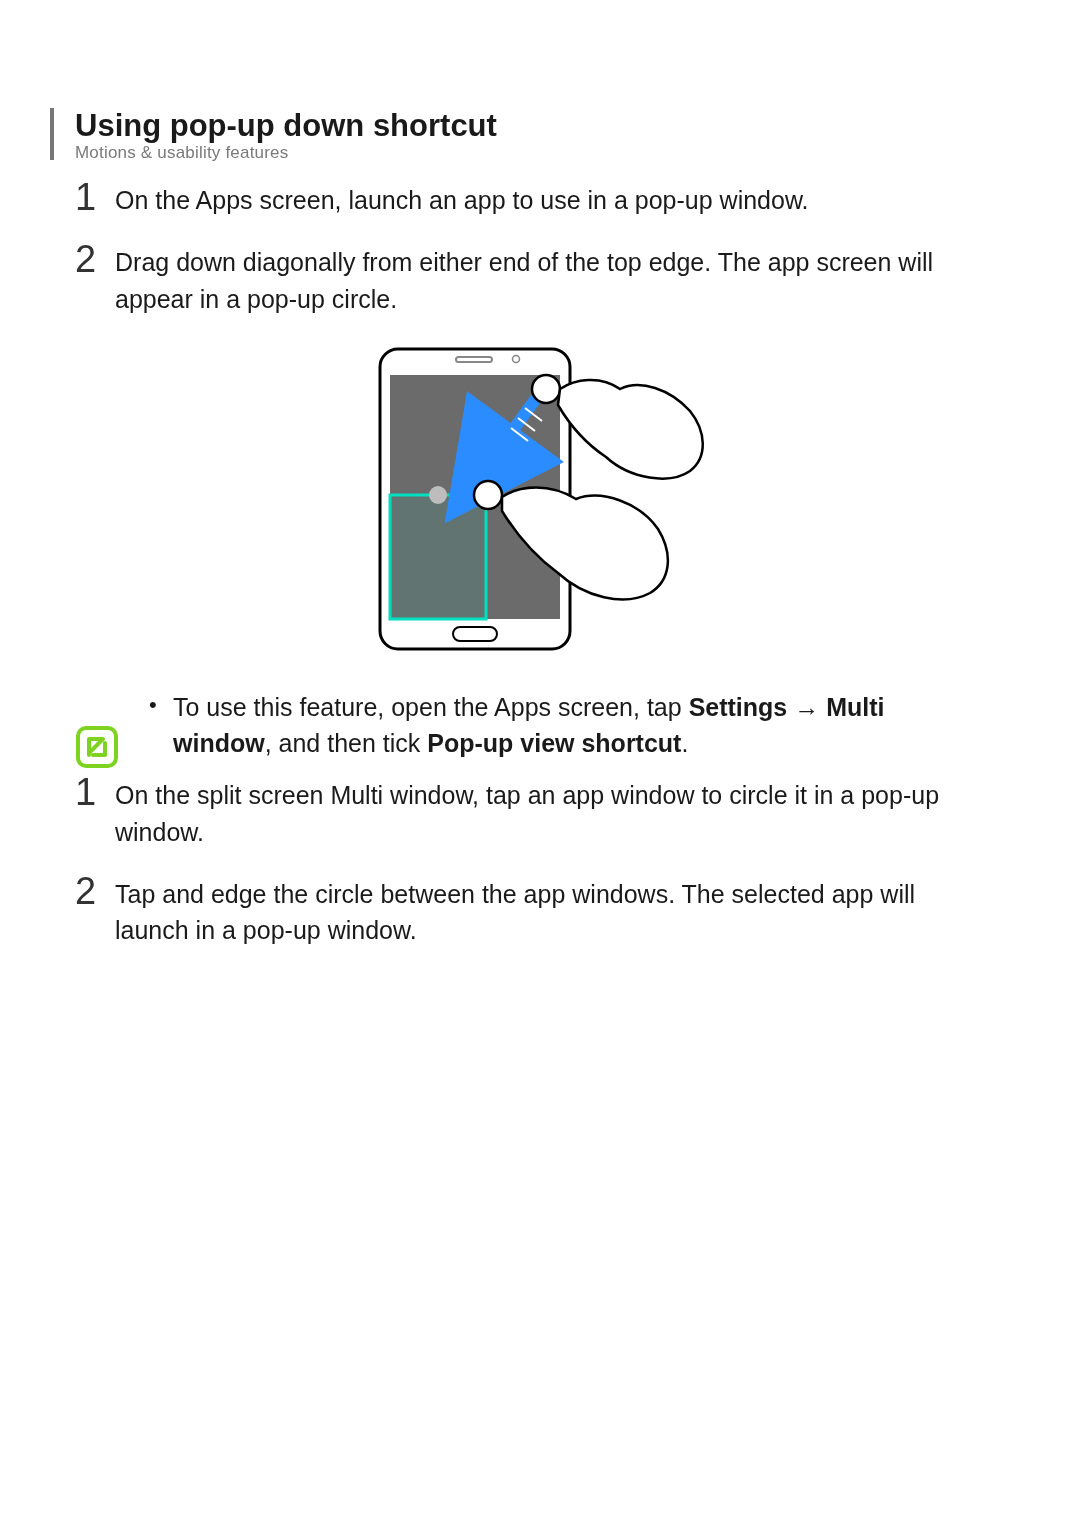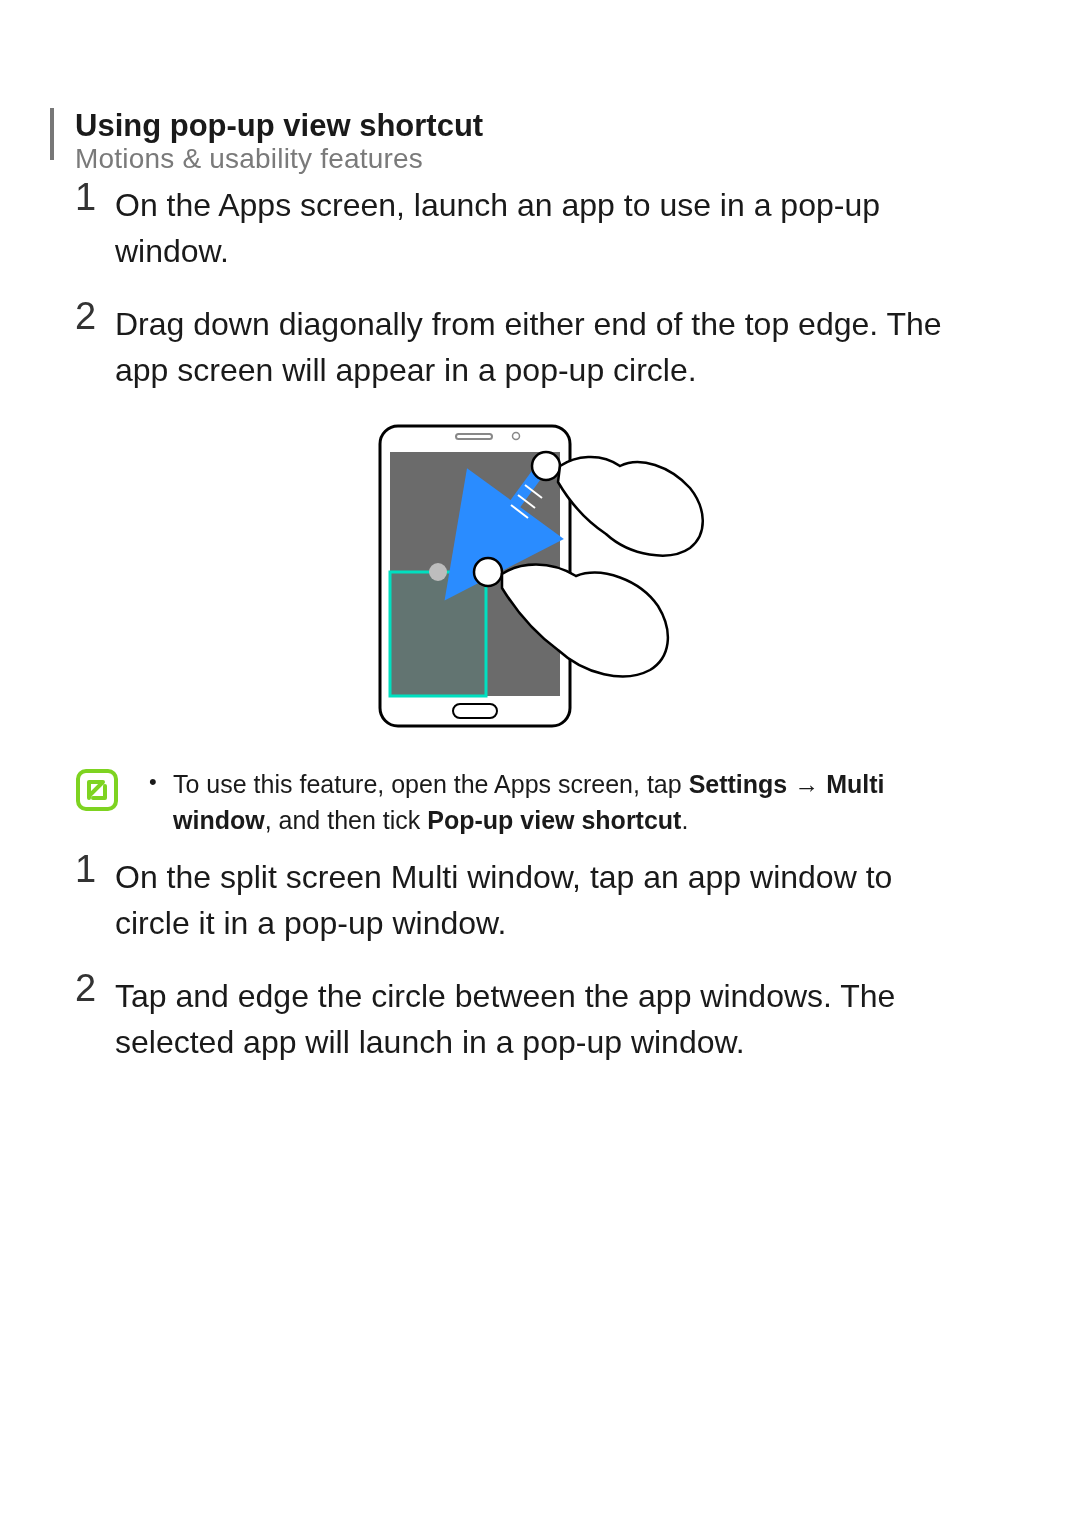--- a/index.html
+++ b/index.html
@@ -1,41 +1,41 @@
 <!DOCTYPE html>
 <html><head>
 <meta charset="utf-8">
 <style>
   * { margin: 0; padding: 0; box-sizing: border-box; }
   html, body { width: 1080px; height: 1527px; background: #fff; font-family: "Helvetica Neue", Arial, sans-serif; color: #1a1a1a; }
   .page { position: relative; width: 1080px; height: 1527px; padding: 0 75px; }
   .header-rule { position: absolute; left: 50px; top: 0; width: 4px; height: 52px; background: #777; }
-  .header-text { position: absolute; left: 75px; top: 35px; font-size: 28px; color: #7a7a7a; letter-spacing: 0.2px; }
+  .header-text { position: absolute; left: 75px; top: 35px; font-size: 17px; color: #7a7a7a; letter-spacing: 0.2px; }
   .section-title { font-size: 31px; font-weight: 700; margin-top: 108px; margin-bottom: 38px; }
   .section-title.second { margin-top: 54px; margin-bottom: 36px; }
   .step { display: flex; align-items: flex-start; margin-bottom: 26px; }
   .step-num { font-size: 38px; font-weight: 400; color: #333; width: 36px; flex-shrink: 0; line-height: 1; margin-top: -4px; }
-  .step-text { font-size: 32px; line-height: 1.45; margin-left: 4px; max-width: 860px; }
+  .step-text { font-size: 25px; line-height: 1.45; margin-left: 4px; max-width: 860px; }
   .figure-wrap { width: 100%; display: flex; justify-content: center; margin: 28px 0 34px 0; }
   .figure { width: 340px; height: 310px; position: relative; }
-  .note-row { display: flex; align-items: flex-start; margin-bottom: 8px; margin-top: 20px; }
+  .note-row { display: flex; align-items: flex-end; margin-bottom: 8px; margin-top: 20px; }
   .note-icon { width: 44px; height: 44px; flex-shrink: 0; margin-right: 30px; margin-top: 2px; }
   .note-list { list-style: none; }
   .note-list li { font-size: 25px; line-height: 1.45; position: relative; padding-left: 24px; margin-bottom: 8px; max-width: 840px; }
   .note-list li::before { content: "•"; position: absolute; left: 0; top: 0; font-size: 22px; }
   .b { font-weight: 700; }
 </style>
 </head>
 <body>
 
 <div class="page">
   <div class="header-rule"></div>
   <div class="header-text">Motions &amp; usability features</div>
 
-  <h2 class="section-title">Using pop-up view shortcut</h2>
+  <h2 class="section-title">Using pop-up down shortcut</h2>
 
   <div class="step">
     <div class="step-num">1</div>
     <div class="step-text">On the Apps screen, launch an app to use in a pop-up window.</div>
   </div>
 
   <div class="step">
     <div class="step-num">2</div>
     <div class="step-text">Drag down diagonally from either end of the top edge. The app screen will appear in a pop-up circle.</div>
   </div>

